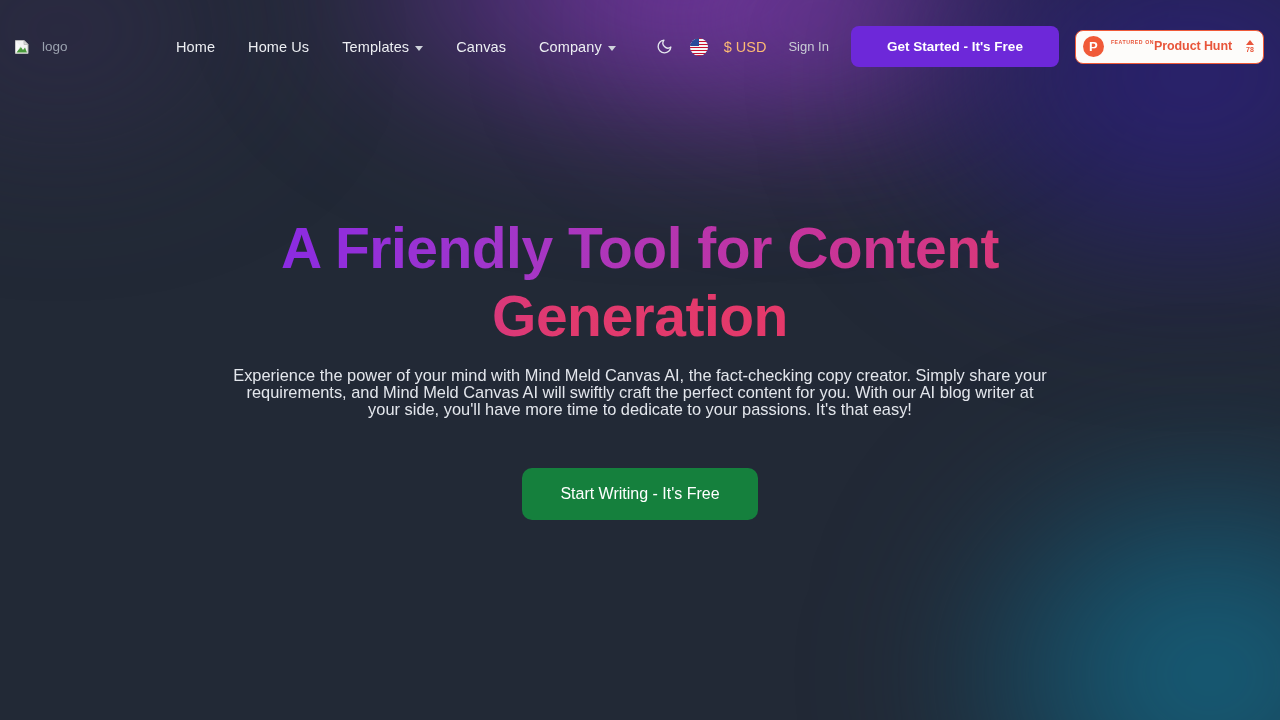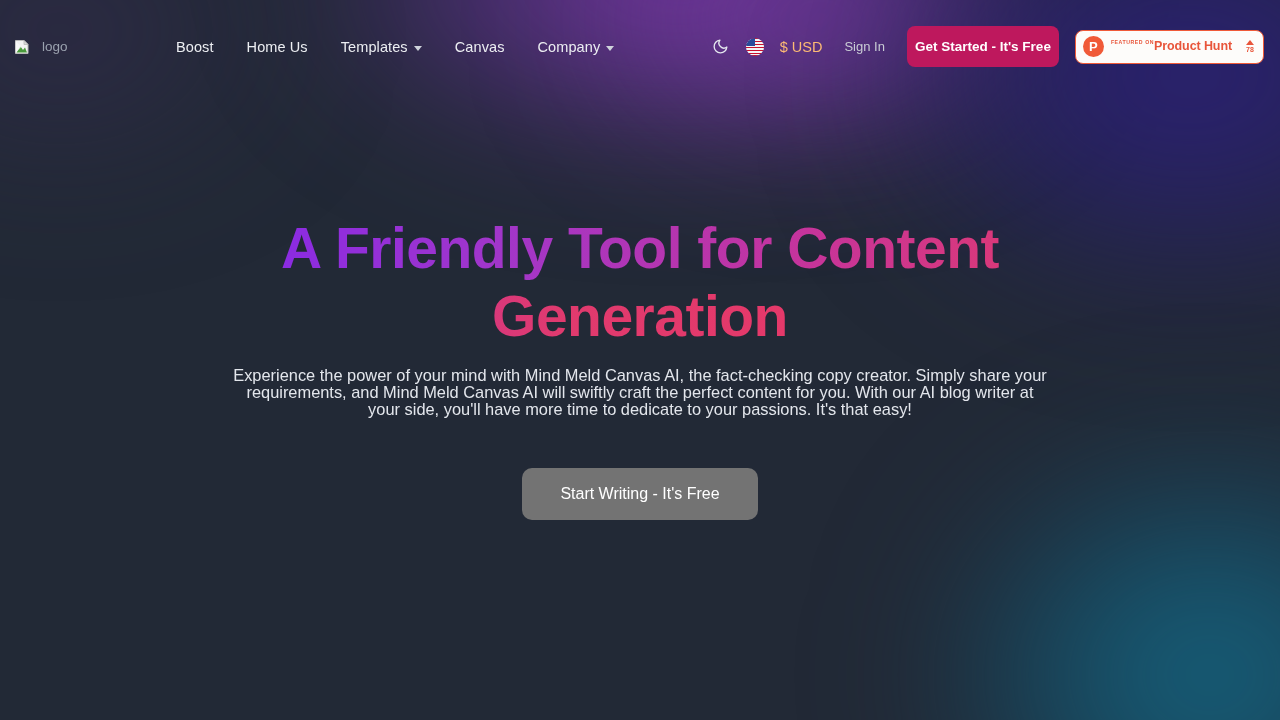--- a/index.html
+++ b/index.html
@@ -173,27 +173,27 @@
   }
   .signin {
     color: #c9ccd5;
     font-size: 13px;
     margin-right: 22px;
     cursor: pointer;
     white-space: nowrap;
   }
 
   .btn-primary-sm {
-    background: #be185d;
+    background: #6d28d9;
     color: #ffffff;
     font-size: 13.5px;
     font-weight: 600;
     border: none;
     border-radius: 8px;
-    padding: 0 8px;
+    padding: 0 36px;
     height: 41px;
     display: inline-flex;
     align-items: center;
     justify-content: center;
     cursor: pointer;
     white-space: nowrap;
     margin-right: 16px;
     font-family: "Liberation Sans", sans-serif;
   }
 
@@ -289,21 +289,21 @@
     margin: 17px auto 0;
     max-width: 822px;
     color: #e3e6ec;
     font-size: 16.4px;
     line-height: 17px;
     font-weight: 400;
   }
 
   .cta-wrap { margin-top: 50px; }
   .btn-cta {
-    background: #737373;
+    background: #15803d;
     color: #ffffff;
     border: none;
     border-radius: 10px;
     font-size: 16px;
     font-weight: 400;
     height: 52px;
     padding: 0 38px;
     cursor: pointer;
     display: inline-flex;
     align-items: center;
@@ -338,21 +338,21 @@
             <path d="M2 2.5 L7 7.5 L2 12.5 Z" fill="#ffffff" opacity="0.0"></path>
             <path d="M1.5 2 L7.5 8 L1.5 14 Z" fill="#ffffff" opacity="0.55"></path>
           </svg>
         </span>
         <span>logo</span>
       </span>
     </div>
 
     <div class="nav-links">
       <span class="nav-link">
-        <span>Boost</span>
+        <span>Home</span>
       </span>
       <span class="nav-link">
         <span>Home Us</span>
       </span>
       <span class="nav-link">
         <span>Templates</span>
         <i class="caret"></i>
       </span>
       <span class="nav-link">
         <span>Canvas</span>

